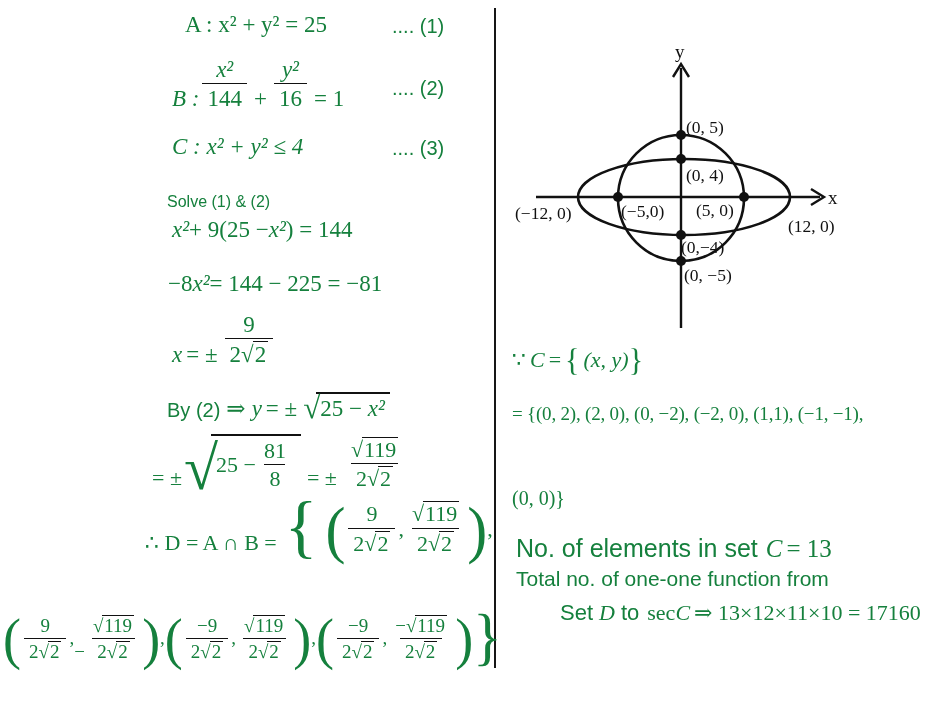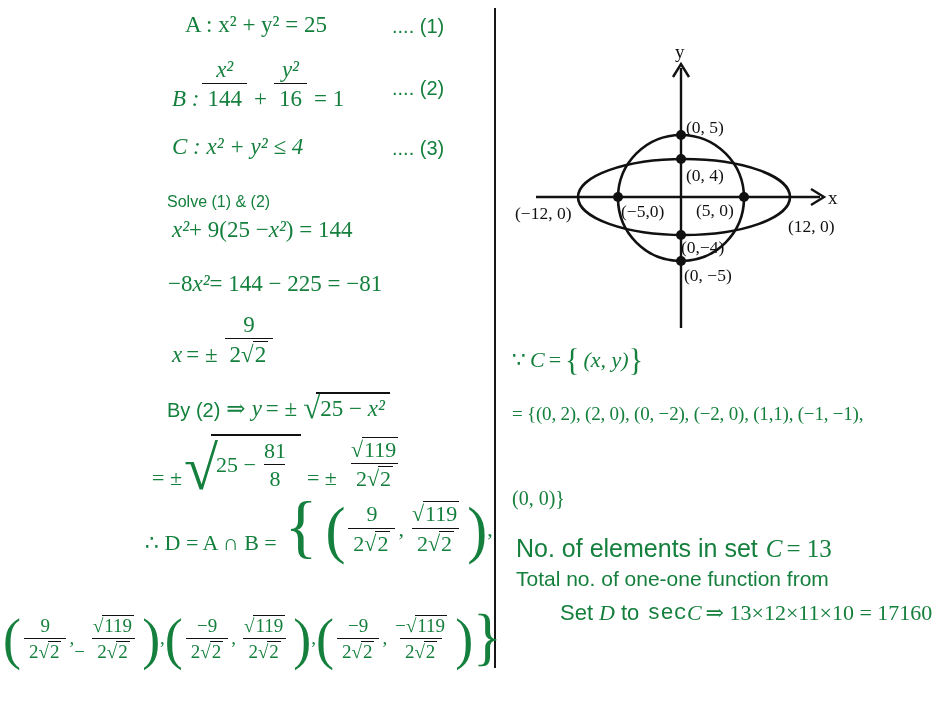--- a/index.html
+++ b/index.html
@@ -324,18 +324,18 @@
   </div>
 
   <div class="l sans" style="left:516px;top:567px;font-size:21px;">
     <span>Total no. of one-one function from</span>
   </div>
 
   <div class="l" style="left:516px;top:600px;font-size:22px;margin-left:44px;">
     <span class="sans">Set</span>
     <span class="serif it sp6">D</span>
     <span class="sans">to</span>
-    <span class="serif" style="margin-left:8px;font-family:Liberation Mono, monospace;">sec</span>
+    <span class="serif" style="margin-left:8px;">sec</span>
     <span class="serif it">C</span>
     <span class="serif sp4">⇒ 13×12×11×10 = 17160</span>
   </div>
 
 </div>
 
 </body></html>

